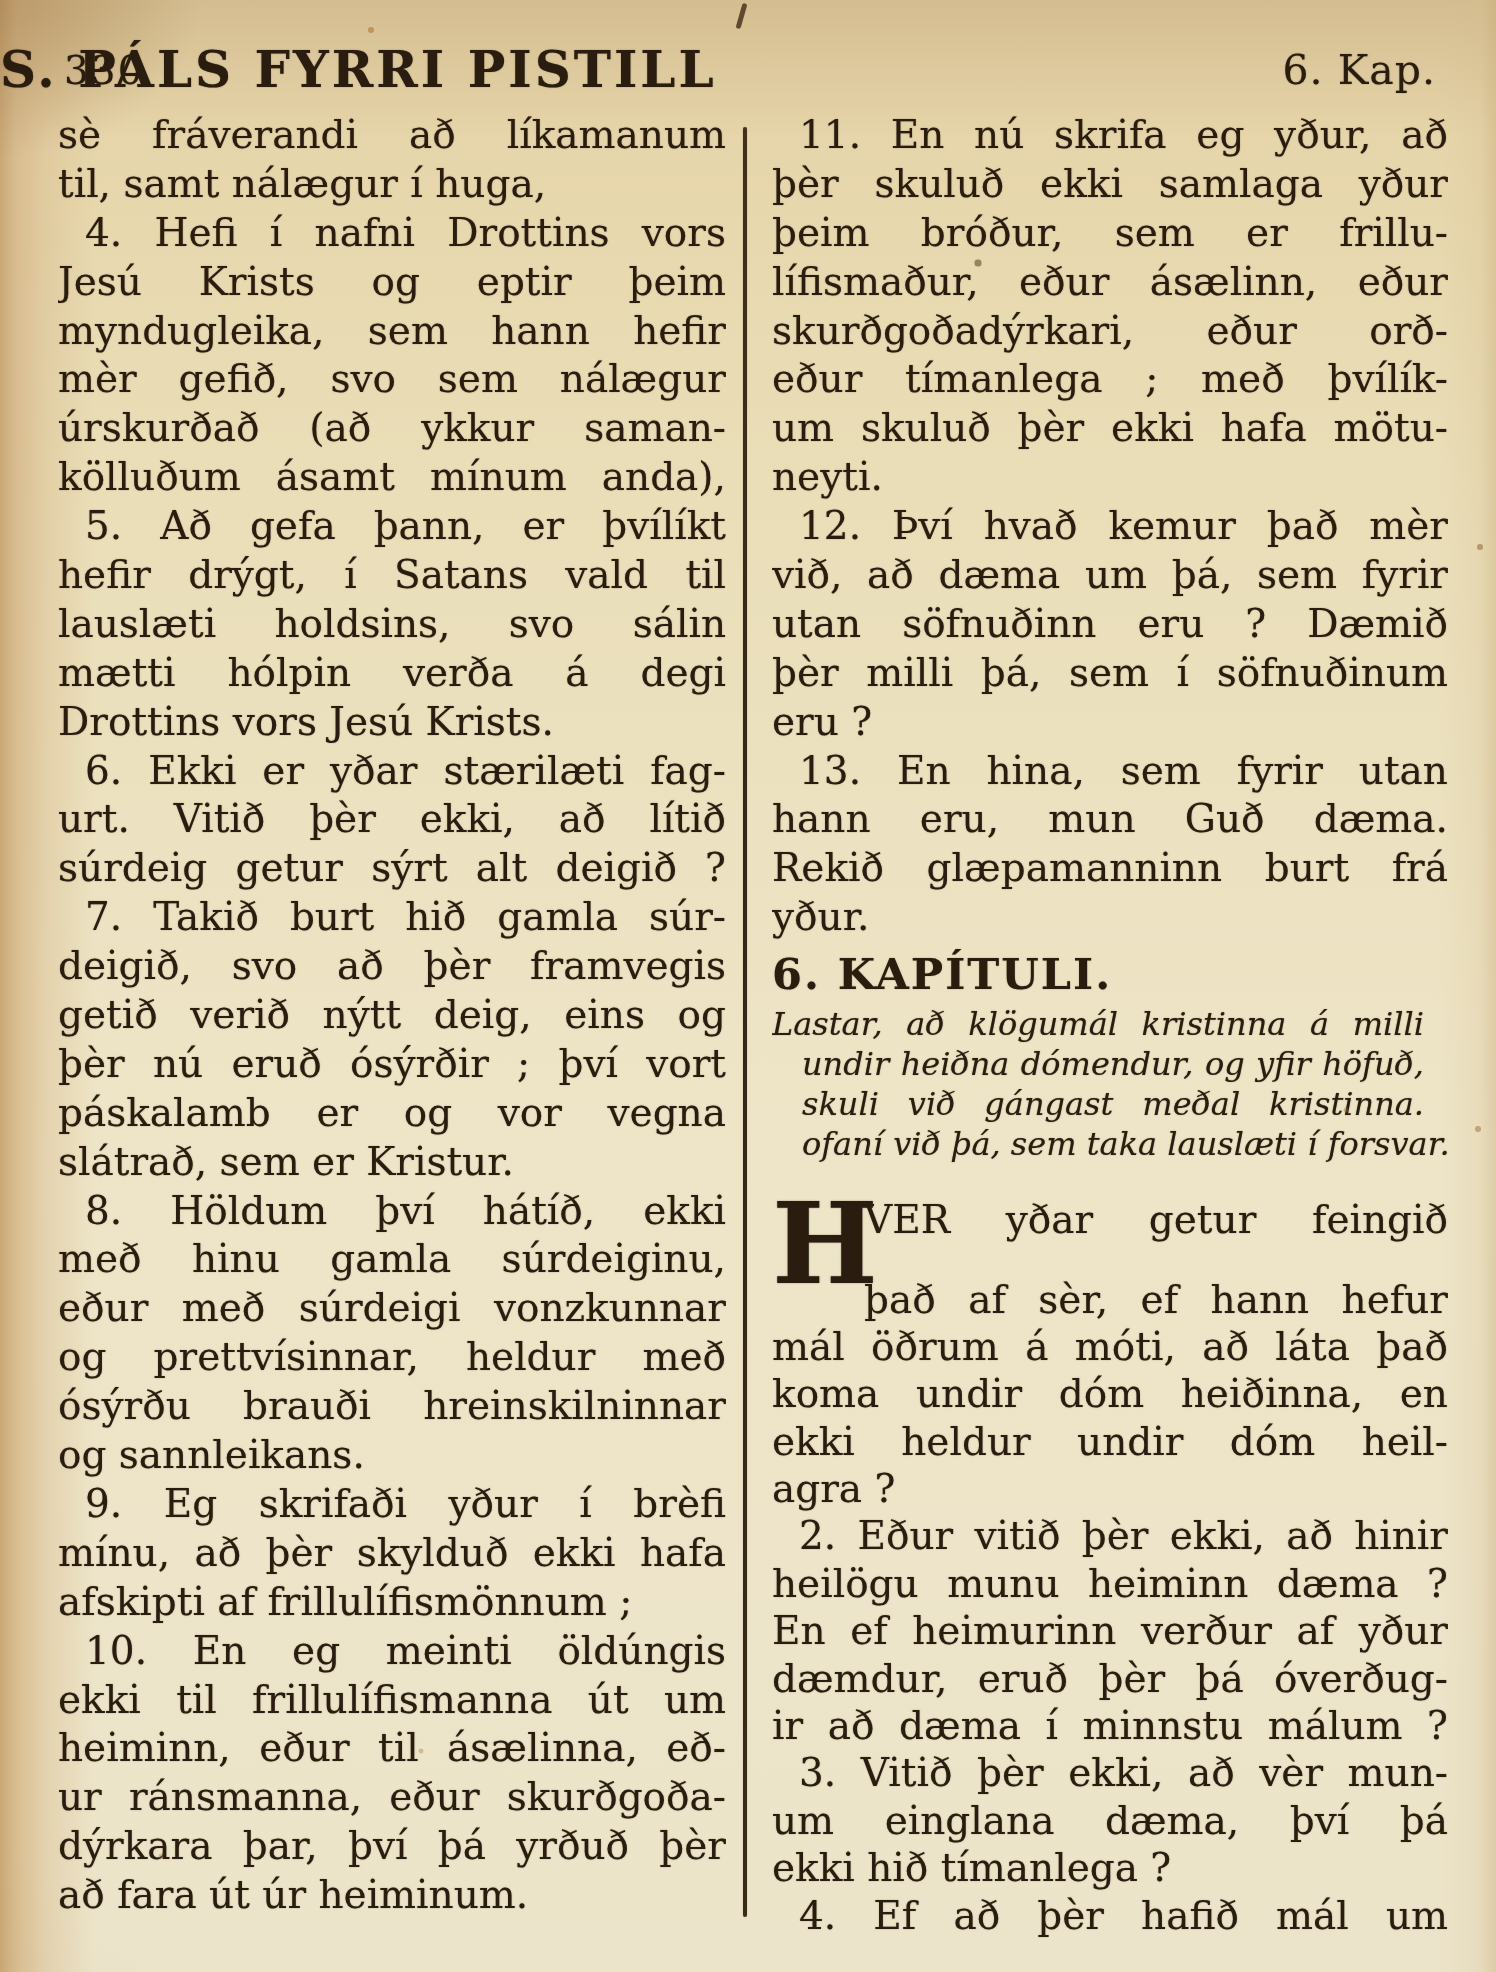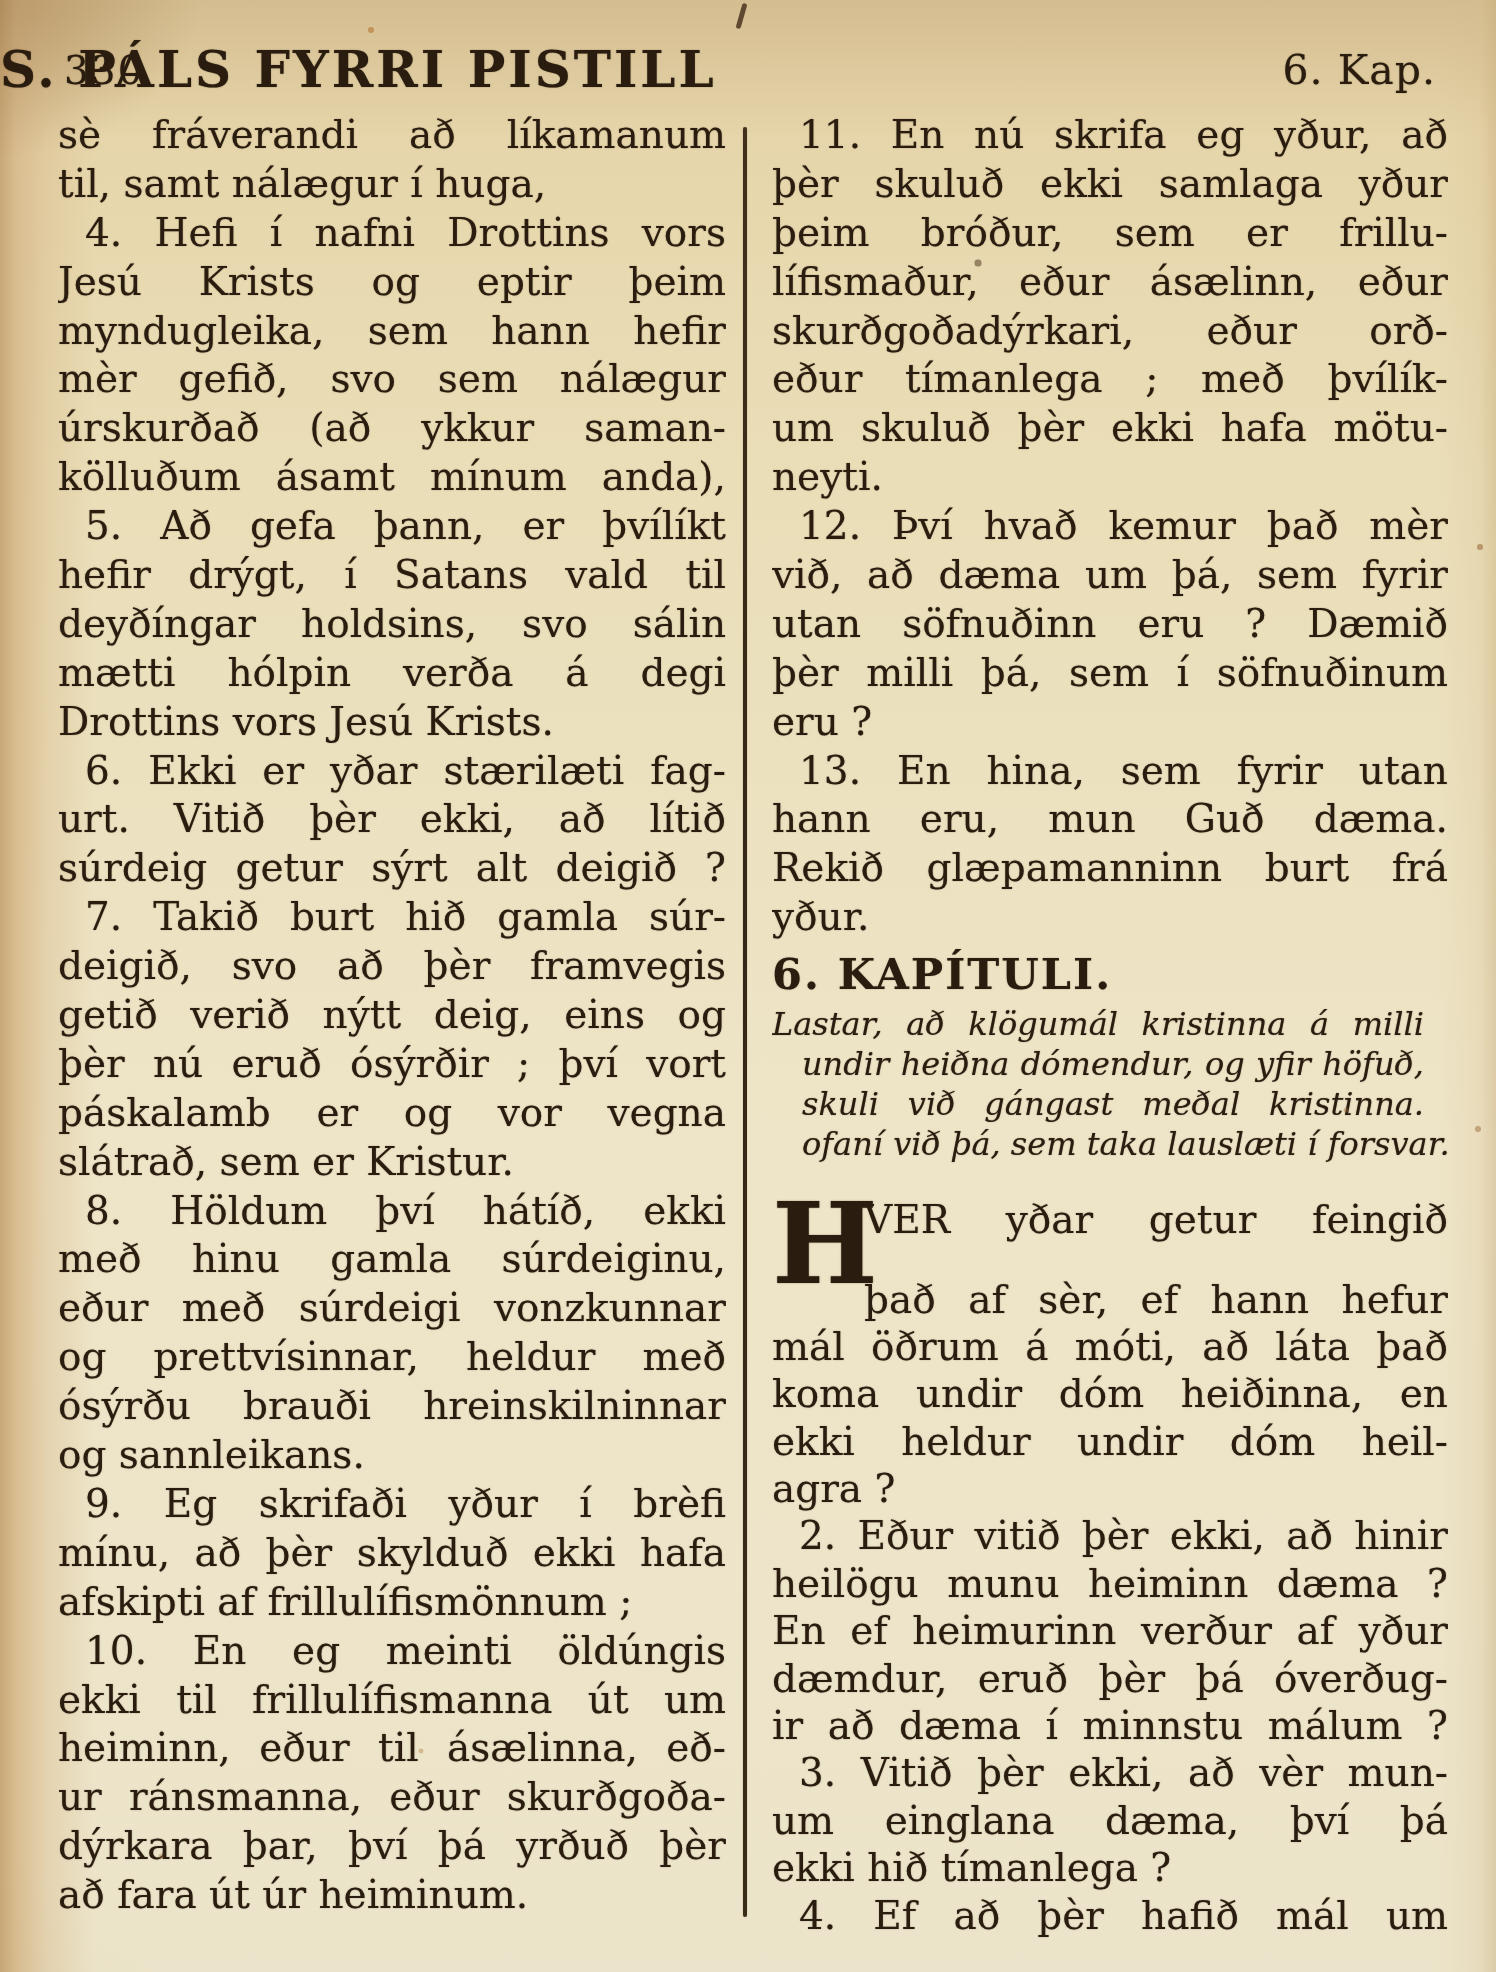--- a/index.html
+++ b/index.html
@@ -90,21 +90,21 @@
       <div class="tline j">sè fráverandi að líkamanum</div>
       <div class="tline">til, samt nálægur í huga,</div>
       <div class="tline j ind">4. Hefi í nafni Drottins vors</div>
       <div class="tline j">Jesú Krists og eptir þeim</div>
       <div class="tline j">myndugleika, sem hann hefir</div>
       <div class="tline j">mèr gefið, svo sem nálægur</div>
       <div class="tline j">úrskurðað (að ykkur saman-</div>
       <div class="tline j">kölluðum ásamt mínum anda),</div>
       <div class="tline j ind">5. Að gefa þann, er þvílíkt</div>
       <div class="tline j">hefir drýgt, í Satans vald til</div>
-      <div class="tline j">deyðíngar holdsins, svo sálin</div>
+      <div class="tline j">lauslæti holdsins, svo sálin</div>
       <div class="tline j">mætti hólpin verða á degi</div>
       <div class="tline">Drottins vors Jesú Krists.</div>
       <div class="tline j ind">6. Ekki er yðar stærilæti fag-</div>
       <div class="tline j">urt. Vitið þèr ekki, að lítið</div>
       <div class="tline j">súrdeig getur sýrt alt deigið ?</div>
       <div class="tline j ind">7. Takið burt hið gamla súr-</div>
       <div class="tline j">deigið, svo að þèr framvegis</div>
       <div class="tline j">getið verið nýtt deig, eins og</div>
       <div class="tline j">þèr nú eruð ósýrðir ; því vort</div>
       <div class="tline j">páskalamb er og vor vegna</div>

